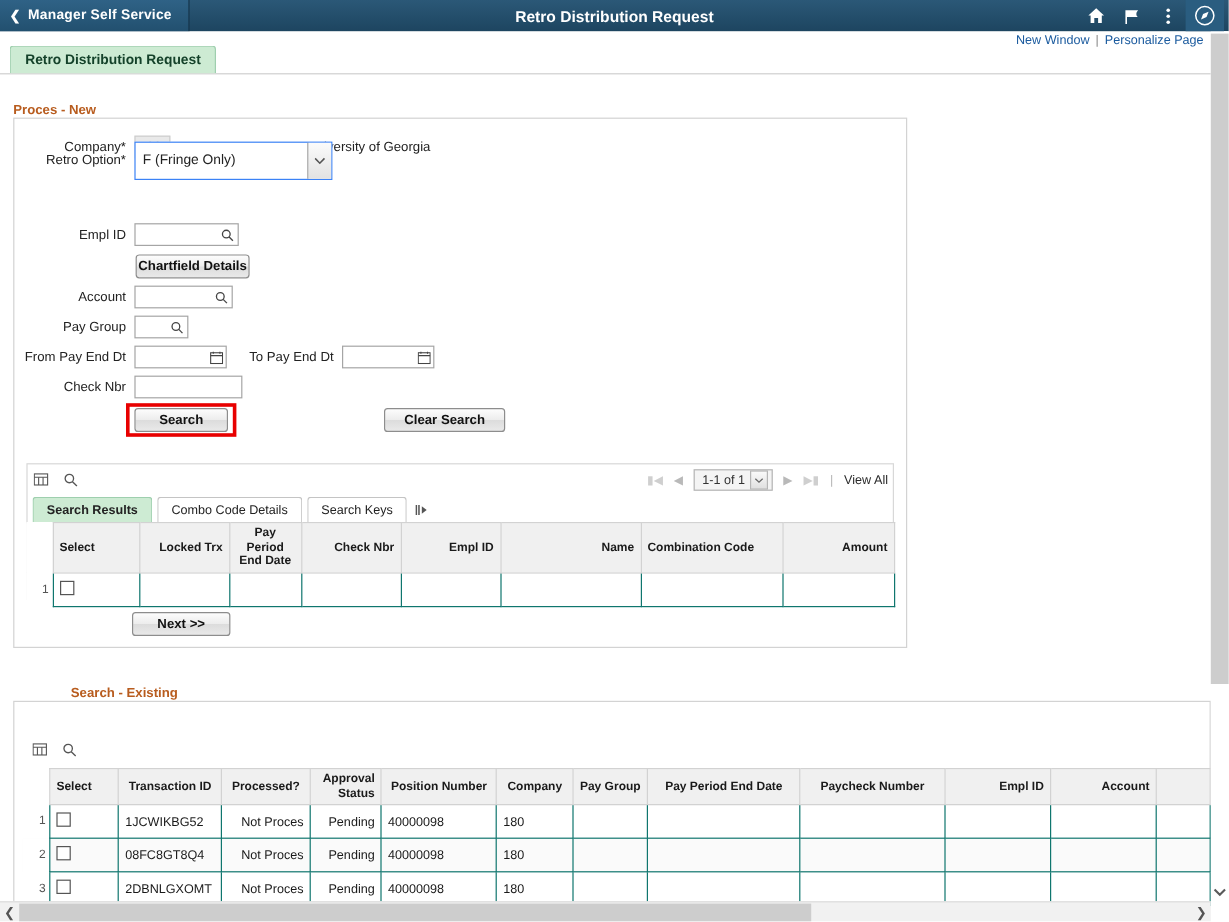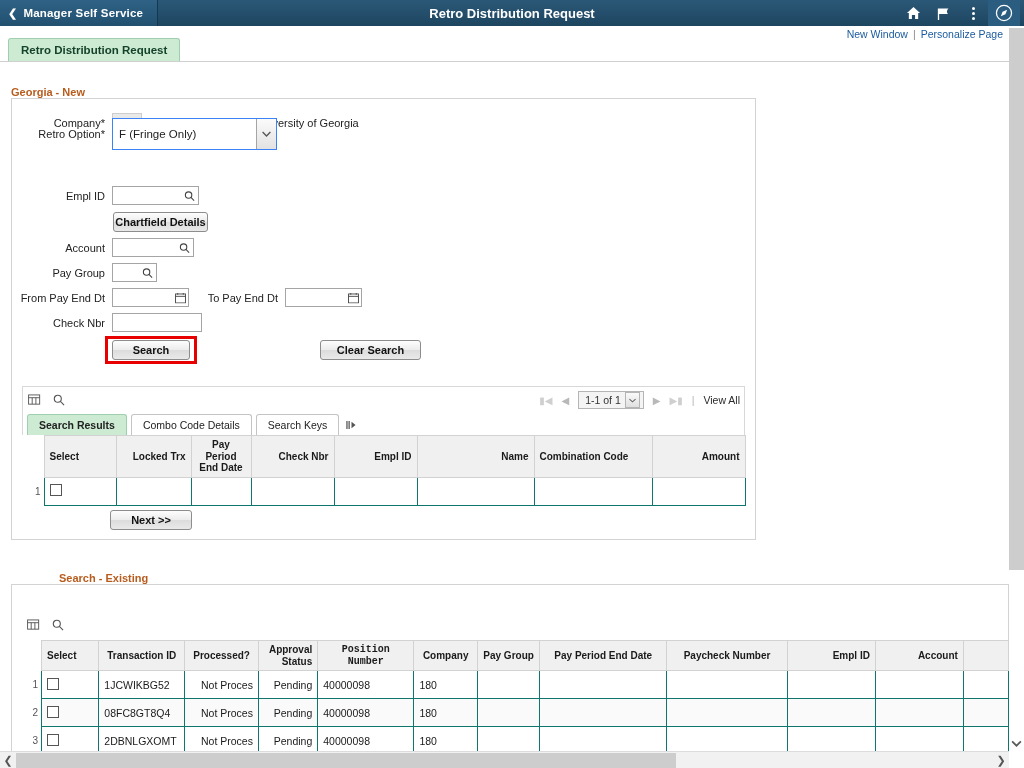--- a/index.html
+++ b/index.html
@@ -239,21 +239,21 @@
     <span class="sep">|</span>
     <a>Personalize Page</a>
   </div>
 
   <div class="pagetab-row">
     <div class="pagetab">
       <span>Retro Distribution Request</span>
     </div>
   </div>
 
-  <div class="section-label" style="left:11px; top:86px;">Georgia - New</div>
+  <div class="section-label" style="left:11px; top:86px;">Proces - New</div>
   <div class="groupbox" style="left:11px; top:98px; width:745px; height:442px;"></div>
 
   <div class="frow" style="left:11px; top:113px; width:420px;">
     <div class="flabel" style="width:101px;">Company*</div>
     <div class="inp readonly" style="width:30px; display:flex; align-items:center;">
       <span>180</span>
     </div>
     <div class="static-text" style="margin-left:114px;">University of Georgia</div>
   </div>
 
@@ -489,21 +489,21 @@
         <col style="width:86px">
         <col style="width:44px">
     </colgroup>
     <thead>
       <tr>
         <th style="border:none; background:#fff;"></th>
         <th style="text-align:left;">Select</th>
         <th style="text-align:center;">Transaction ID</th>
         <th style="text-align:center;">Processed?</th>
         <th style="text-align:right;">Approval Status</th>
-        <th style="text-align:center;font-family:Liberation Mono, monospace;">Position Number</th>
+        <th style="text-align:center;">Position Number</th>
         <th style="text-align:center;">Company</th>
         <th style="text-align:center;">Pay Group</th>
         <th style="text-align:center;">Pay Period End Date</th>
         <th style="text-align:center;">Paycheck Number</th>
         <th style="text-align:right;">Empl ID</th>
         <th style="text-align:right;">Account</th>
         <th></th>
       </tr>
     </thead>
     <tbody>

